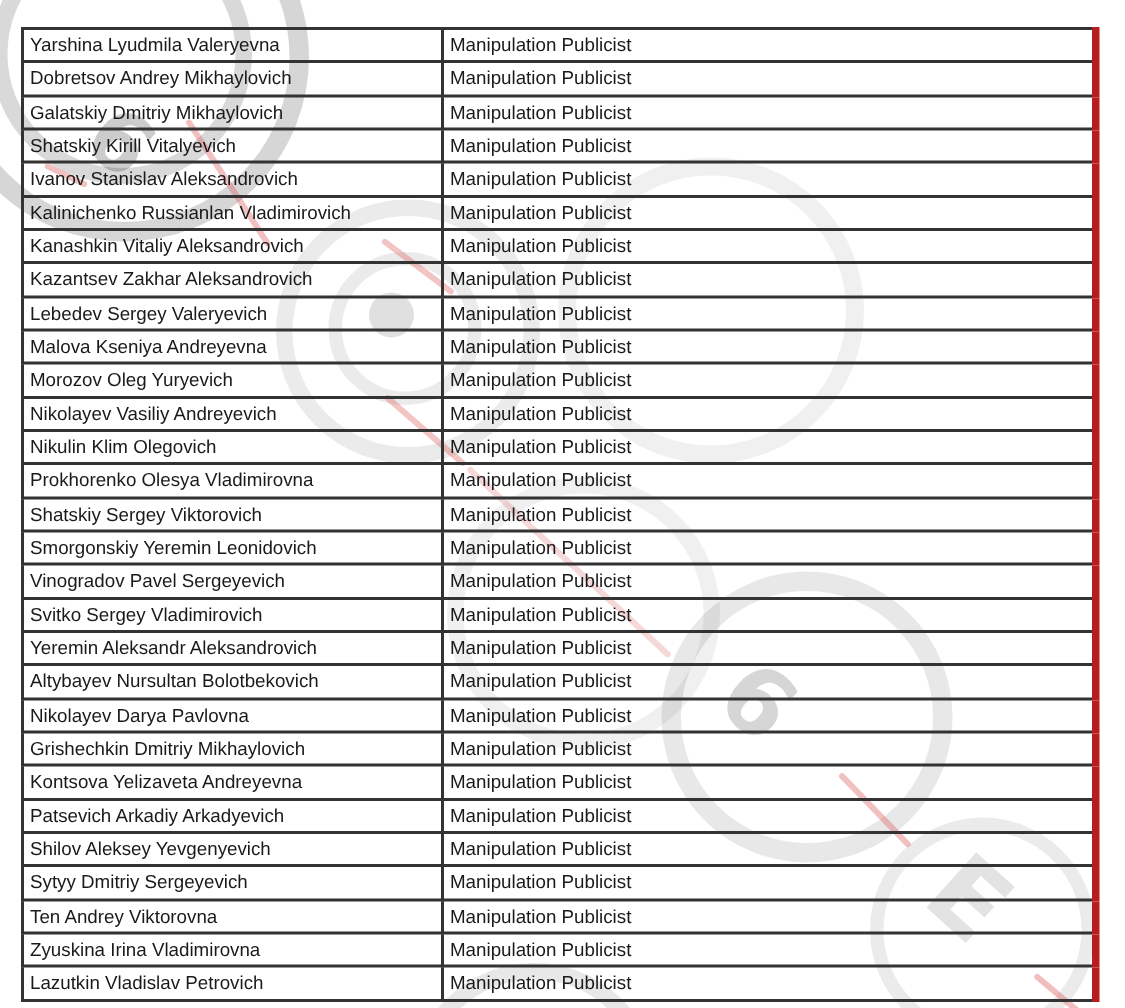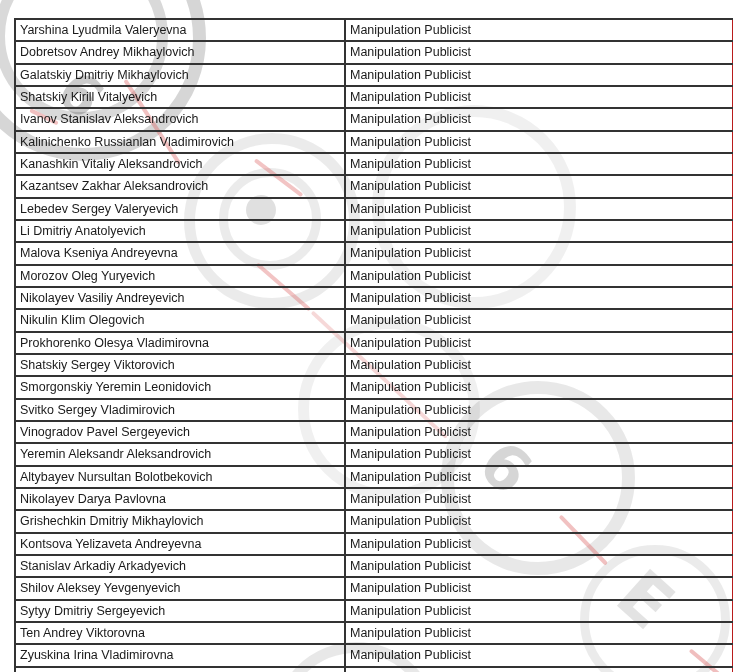--- a/index.html
+++ b/index.html
@@ -28,24 +28,24 @@
     width:719px;border-collapse:collapse;table-layout:fixed;
     font-size:12.5px;color:#1a1a1a;
   }
   table.names td{
     height:22.33px;box-sizing:border-box;
     padding:0 0 0 4px;white-space:nowrap;overflow:hidden;
     border-top:2px solid #333;border-bottom:2px solid #333;
     background:transparent;vertical-align:middle;
   }
   table.names td.name-cell{
-    width:330px;border-left:2px solid #333;border-right:2px solid #333;
+    width:280px;border-left:2px solid #333;border-right:2px solid #333;
   }
   table.names td.role-cell{
-    border-right:1px solid #b91c1c;
+    border-right:5px solid #b91c1c;
   }
 </style>
 </head>
 <body>
 
 <div id="screen">
 
   <div id="watermark">
 
     <div class="wm-ring" style="left:-40px;top:-85px;width:220px;height:220px;border:13px solid rgba(0,0,0,0.16);"></div>
@@ -109,24 +109,20 @@
         </tr>
         <tr>
           <td class="name-cell">Kazantsev Zakhar Aleksandrovich</td>
           <td class="role-cell">Manipulation Publicist</td>
         </tr>
         <tr>
           <td class="name-cell">Lebedev Sergey Valeryevich</td>
           <td class="role-cell">Manipulation Publicist</td>
         </tr>
         <tr>
-          <td class="name-cell">Li Dmitriy Anatolyevich</td>
-          <td class="role-cell">Manipulation Publicist</td>
-        </tr>
-        <tr>
           <td class="name-cell">Malova Kseniya Andreyevna</td>
           <td class="role-cell">Manipulation Publicist</td>
         </tr>
         <tr>
           <td class="name-cell">Morozov Oleg Yuryevich</td>
           <td class="role-cell">Manipulation Publicist</td>
         </tr>
         <tr>
           <td class="name-cell">Nikolayev Vasiliy Andreyevich</td>
           <td class="role-cell">Manipulation Publicist</td>
@@ -141,49 +137,49 @@
         </tr>
         <tr>
           <td class="name-cell">Shatskiy Sergey Viktorovich</td>
           <td class="role-cell">Manipulation Publicist</td>
         </tr>
         <tr>
           <td class="name-cell">Smorgonskiy Yeremin Leonidovich</td>
           <td class="role-cell">Manipulation Publicist</td>
         </tr>
         <tr>
+          <td class="name-cell">Vinogradov Pavel Sergeyevich</td>
+          <td class="role-cell">Manipulation Publicist</td>
+        </tr>
+        <tr>
           <td class="name-cell">Svitko Sergey Vladimirovich</td>
           <td class="role-cell">Manipulation Publicist</td>
         </tr>
         <tr>
-          <td class="name-cell">Vinogradov Pavel Sergeyevich</td>
-          <td class="role-cell">Manipulation Publicist</td>
-        </tr>
-        <tr>
           <td class="name-cell">Yeremin Aleksandr Aleksandrovich</td>
           <td class="role-cell">Manipulation Publicist</td>
         </tr>
         <tr>
           <td class="name-cell">Altybayev Nursultan Bolotbekovich</td>
           <td class="role-cell">Manipulation Publicist</td>
         </tr>
         <tr>
           <td class="name-cell">Nikolayev Darya Pavlovna</td>
           <td class="role-cell">Manipulation Publicist</td>
         </tr>
         <tr>
           <td class="name-cell">Grishechkin Dmitriy Mikhaylovich</td>
           <td class="role-cell">Manipulation Publicist</td>
         </tr>
         <tr>
           <td class="name-cell">Kontsova Yelizaveta Andreyevna</td>
           <td class="role-cell">Manipulation Publicist</td>
         </tr>
         <tr>
-          <td class="name-cell">Stanislav Arkadiy Arkadyevich</td>
+          <td class="name-cell">Patsevich Arkadiy Arkadyevich</td>
           <td class="role-cell">Manipulation Publicist</td>
         </tr>
         <tr>
           <td class="name-cell">Shilov Aleksey Yevgenyevich</td>
           <td class="role-cell">Manipulation Publicist</td>
         </tr>
         <tr>
           <td class="name-cell">Sytyy Dmitriy Sergeyevich</td>
           <td class="role-cell">Manipulation Publicist</td>
         </tr>

